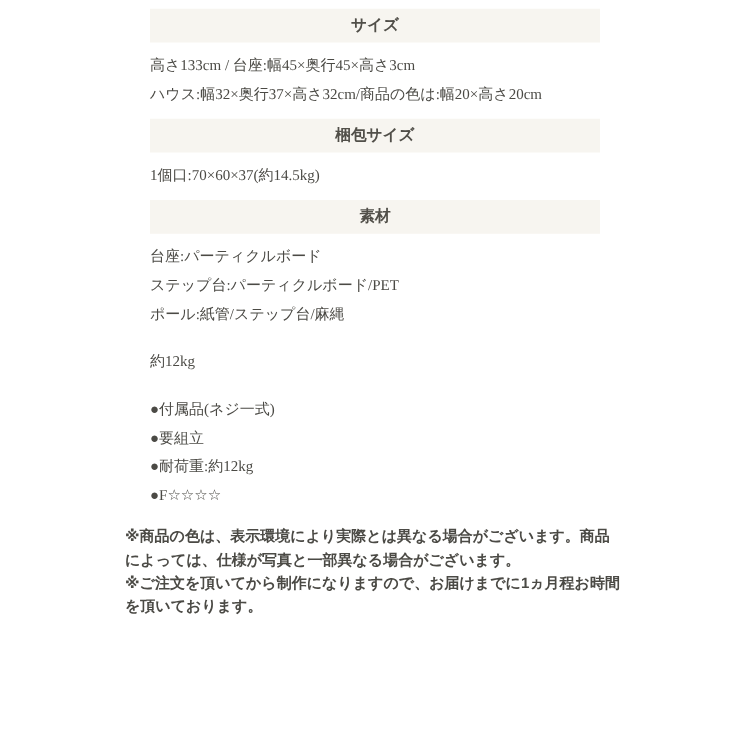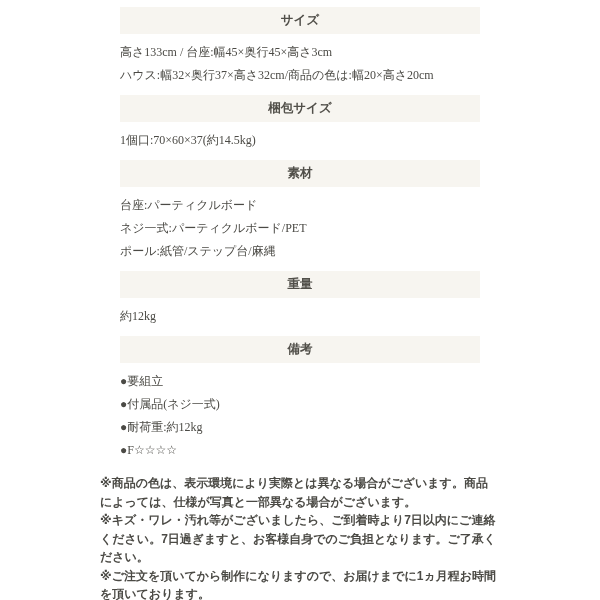--- a/index.html
+++ b/index.html
@@ -69,41 +69,38 @@
     <div class="sec-title">梱包サイズ</div>
     <div class="sec-body">
       <p>1個口:70×60×37(約14.5kg)</p>
     </div>
   </section>
 
   <section>
     <div class="sec-title">素材</div>
     <div class="sec-body">
       <p>台座:パーティクルボード</p>
-      <p>ネジ一式:パーティクルボード/PET</p>
+      <p>ステップ台:パーティクルボード/PET</p>
       <p>ポール:紙管/ステップ台/麻縄</p>
     </div>
   </section>
 
   <section>
-    <div class="sec-title">重量</div>
     <div class="sec-body">
       <p>約12kg</p>
     </div>
   </section>
 
   <section>
-    <div class="sec-title">備考</div>
     <div class="sec-body">
+      <p>●付属品(ネジ一式)</p>
       <p>●要組立</p>
-      <p>●付属品(ネジ一式)</p>
       <p>●耐荷重:約12kg</p>
       <p>●F☆☆☆☆</p>
     </div>
   </section>
 
   <div class="footnotes">
     <p>※商品の色は、表示環境により実際とは異なる場合がございます。商品によっては、仕様が写真と一部異なる場合がございます。</p>
-    <p>※キズ・ワレ・汚れ等がございましたら、ご到着時より7日以内にご連絡ください。7日過ぎますと、お客様自身でのご負担となります。ご了承ください。</p>
     <p>※ご注文を頂いてから制作になりますので、お届けまでに1ヵ月程お時間を頂いております。</p>
   </div>
 
 </div>
 
 </body></html>

